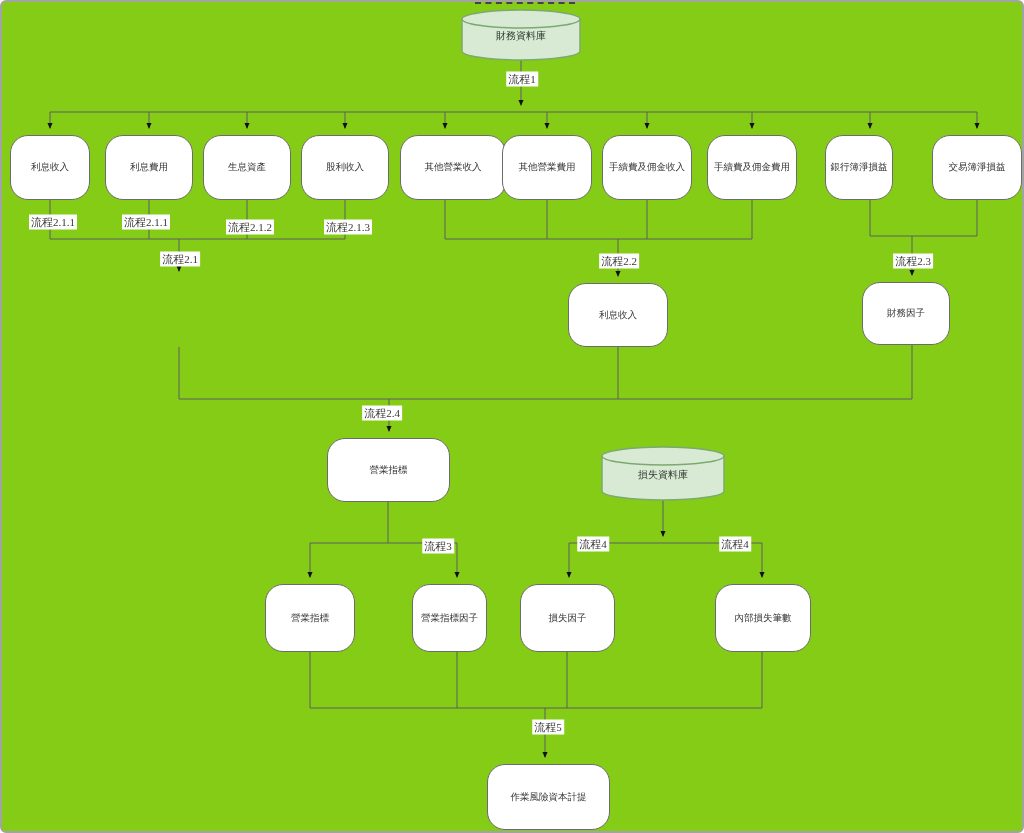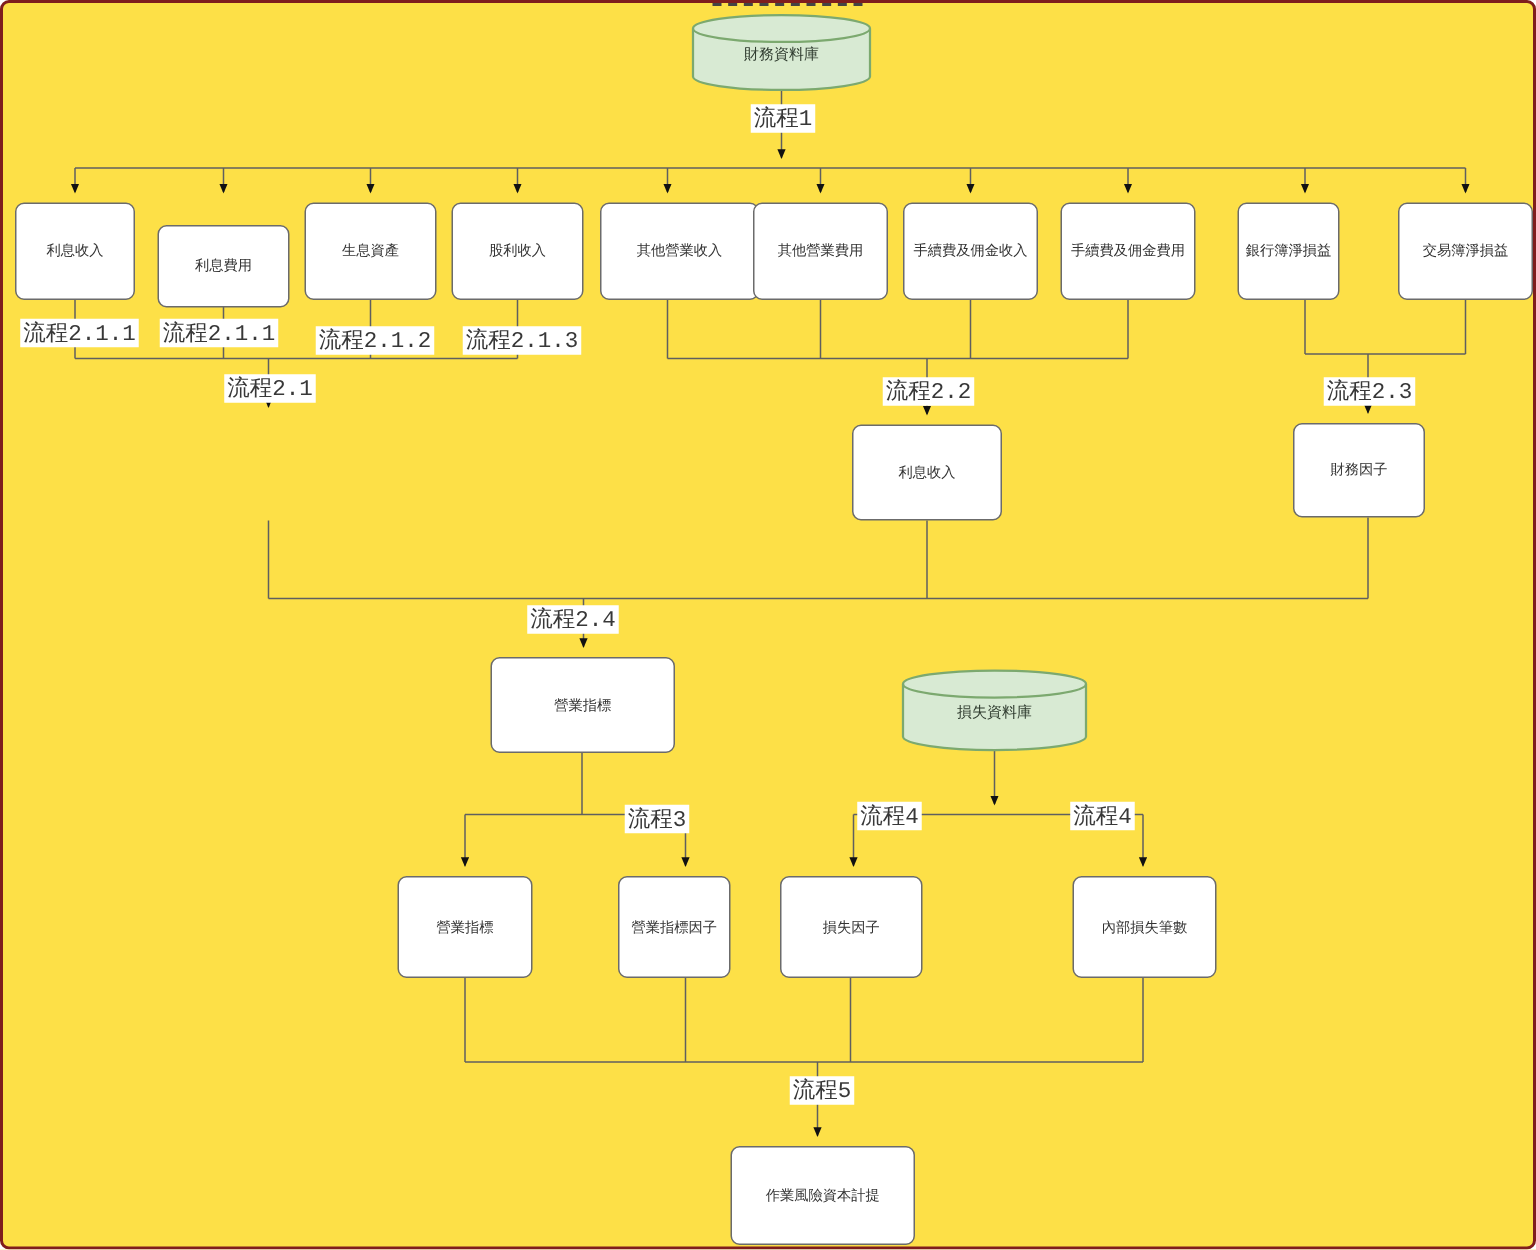--- a/index.html
+++ b/index.html
@@ -1,43 +1,43 @@
 <!DOCTYPE html>
 <html><head>
 <meta charset="utf-8">
 <style>
   html,body{margin:0;padding:0;background:#fff;}
   #canvas{
     position:relative;
     width:1024px;height:833px;
     box-sizing:border-box;
-    background:#fde047;
-    border:2px solid #7f1d1d;
+    background:#84cc16;
+    border:2px solid #a3a3a3;
     border-radius:6px;
     overflow:hidden;
-    font-family:Liberation Mono, monospace;
+    font-family:Liberation Serif, serif;
   }
   #wires{position:absolute;left:0;top:0;width:1024px;height:833px;}
   .node{
     position:absolute;
     box-sizing:border-box;
     background:#ffffff;
     border:1px solid #6b6b6b;
-    border-radius:6px;
+    border-radius:18px;
     display:flex;align-items:center;justify-content:center;
     font-size:9.5px;color:#333;
     white-space:nowrap;
     z-index:2;
   }
   .fl{
     position:absolute;
     transform:translate(-50%,-50%);
     background:#ffffff;
     padding:0 2px;
-    font-size:15px;color:#383838;
+    font-size:11px;color:#383838;
     white-space:nowrap;
     z-index:3;
   }
   .db-label{
     position:absolute;
     transform:translate(-50%,-50%);
     font-size:10px;color:#2f3b2f;
     white-space:nowrap;
     z-index:3;
   }
@@ -126,21 +126,21 @@
     <g>
       <path d="M600,454 a61,9 0 0 1 122,0 l0,35 a61,9 0 0 1 -122,0 z" fill="#d8ead3" stroke="#7ca96f" stroke-width="1.5"></path>
       <path d="M600,454 a61,9 0 0 0 122,0" fill="none" stroke="#7ca96f" stroke-width="1.5"></path>
     </g>
   </svg>
 
   <div class="db-label" style="left:519px;top:34px">財務資料庫</div>
   <div class="db-label" style="left:661px;top:473px">損失資料庫</div>
 
   <div class="node" style="left:8px;top:133px;width:80px;height:65px">利息收入</div>
-  <div class="node" style="left:103px;top:148px;width:88px;height:55px">利息費用</div>
+  <div class="node" style="left:103px;top:133px;width:88px;height:65px">利息費用</div>
   <div class="node" style="left:201px;top:133px;width:88px;height:65px">生息資產</div>
   <div class="node" style="left:299px;top:133px;width:88px;height:65px">股利收入</div>
   <div class="node" style="left:398px;top:133px;width:106px;height:65px">其他營業收入</div>
   <div class="node" style="left:500px;top:133px;width:90px;height:65px">其他營業費用</div>
   <div class="node" style="left:600px;top:133px;width:90px;height:65px">手續費及佣金收入</div>
   <div class="node" style="left:705px;top:133px;width:90px;height:65px">手續費及佣金費用</div>
   <div class="node" style="left:823px;top:133px;width:68px;height:65px">銀行簿淨損益</div>
   <div class="node" style="left:930px;top:133px;width:90px;height:65px">交易簿淨損益</div>
 
   <div class="node" style="left:566px;top:281px;width:100px;height:64px">利息收入</div>

